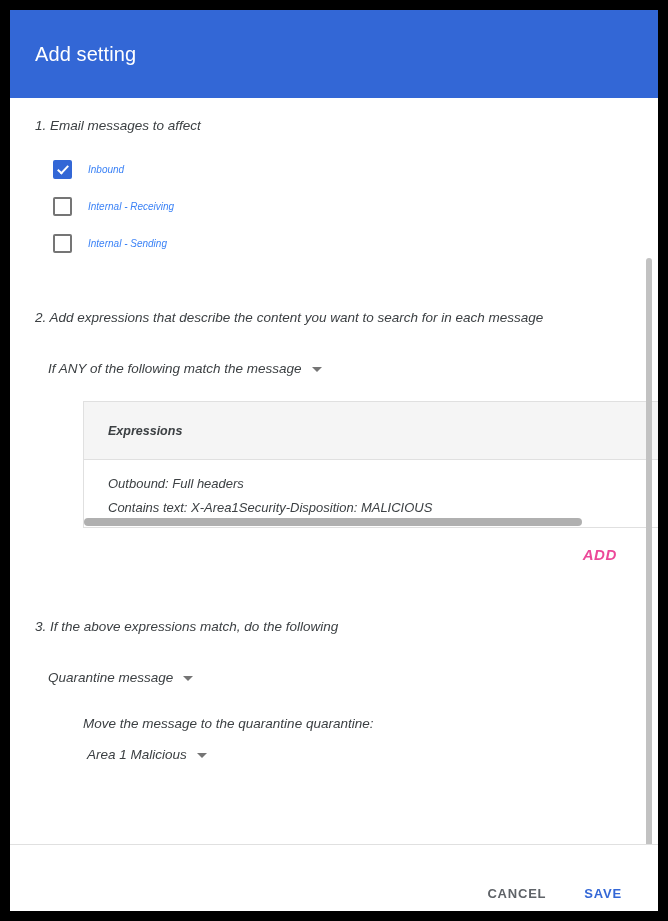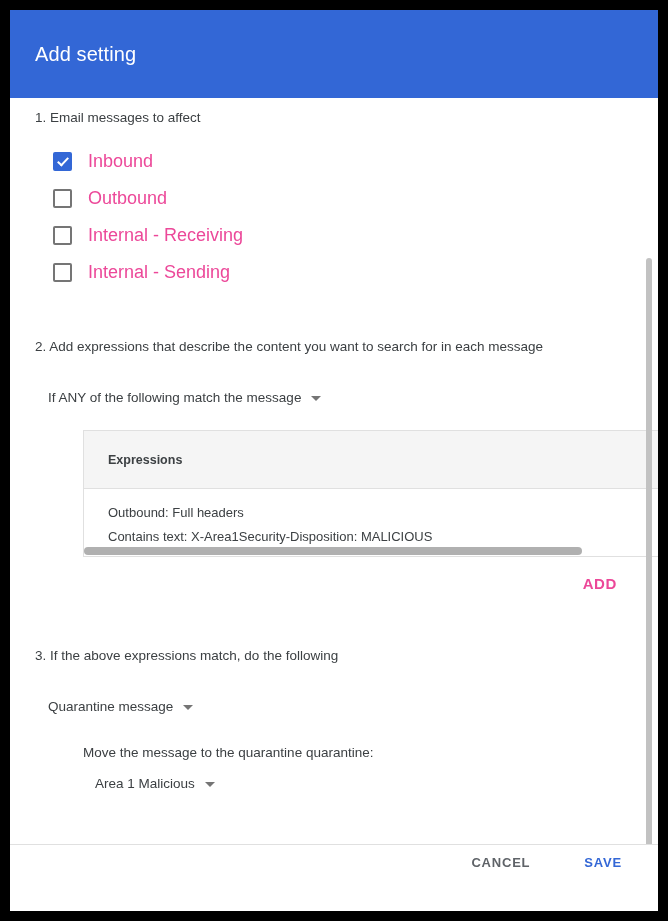--- a/index.html
+++ b/index.html
@@ -48,24 +48,25 @@
   }
   .dialog-body {
     flex: 1 1 auto;
     position: relative;
     overflow: hidden;
     border-bottom: 1px solid #e0e0e0;
   }
   .body-inner {
     position: absolute;
     left: 0;
-    top: 8px;
+    top: 16px;
     right: 0;
     padding: 4px 30px 10px 25px;
     box-sizing: border-box;
+    font-style: italic;
   }
   
   .scroll-track {
     position: absolute;
     right: 3px;
     top: 0;
     width: 6px;
     bottom: 0;
     background: transparent;
   }
@@ -109,22 +110,22 @@
     position: absolute;
     left: 5px;
     top: 1px;
     width: 4px;
     height: 9px;
     border: solid #ffffff;
     border-width: 0 2px 2px 0;
     transform: rotate(43deg);
   }
   .cb-label {
-    font-size: 18px;
-    color: #ec4899;
+    font-size: 10px;
+    color: #3b82f6;
   }
   .section2 {
     margin-top: 48px;
   }
   .dropdown {
     display: inline-flex;
     align-items: center;
     margin-left: 13px;
     margin-top: 18px;
   }
@@ -230,25 +231,24 @@
     margin-right: 14px;
   }
   .notify-label {
     font-size: 13.5px;
     color: #3c4043;
   }
   .dialog-footer {
     height: 66px;
     flex: 0 0 auto;
     display: flex;
-    align-items: flex-start;
+    align-items: flex-end;
     justify-content: flex-end;
     padding-right: 22px;
     background: #ffffff;
-    gap: 16px;
   }
   .footer-btn {
     font-size: 13px;
     font-weight: bold;
     letter-spacing: 0.8px;
     color: #3367d6;
     padding: 10px 14px;
     cursor: pointer;
   }
   .footer-btn.cancel {
@@ -267,24 +267,20 @@
     </div>
 
     <div class="dialog-body">
       <div class="body-inner">
 
         <div class="section-label">1. Email messages to affect</div>
 
         <div class="checkbox-row">
           <div class="cb checked"></div>
           <div class="cb-label">Inbound</div>
-        </div>
-        <div class="checkbox-row">
-          <div class="cb"></div>
-          <div class="cb-label">Outbound</div>
         </div>
         <div class="checkbox-row">
           <div class="cb"></div>
           <div class="cb-label">Internal - Receiving</div>
         </div>
         <div class="checkbox-row">
           <div class="cb"></div>
           <div class="cb-label">Internal - Sending</div>
         </div>
 
@@ -318,21 +314,21 @@
           <div class="section-label">3. If the above expressions match, do the following</div>
 
           <div class="dropdown">
             <span class="dd-text">Quarantine message</span>
             <span class="caret"></span>
           </div>
 
           <div class="sub-label">Move the message to the quarantine quarantine:</div>
 
           <div class="quarantine-dd">
-            <span class="dropdown" style="margin-left:12px;margin-top:0;justify-content:flex-end;">
+            <span class="dropdown" style="margin-left:4px;margin-top:0;justify-content:flex-end;">
               <span class="dd-text">Area 1 Malicious</span>
               <span class="caret"></span>
             </span>
           </div>
 
         </div>
 
       </div>
 
       <div class="scroll-track">

